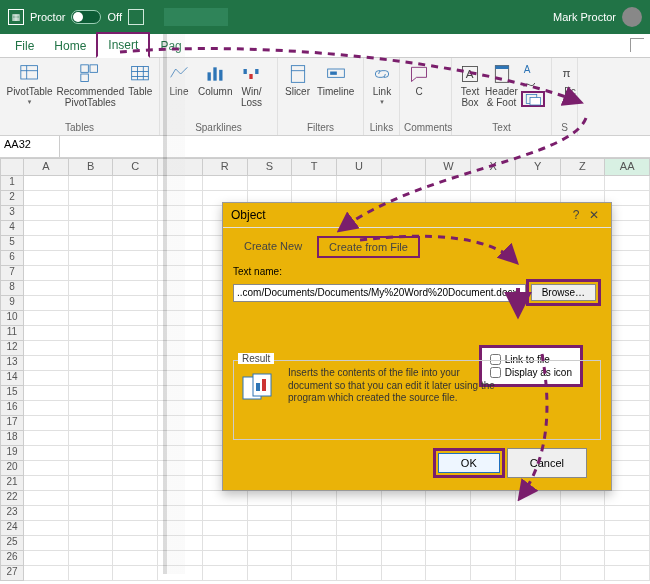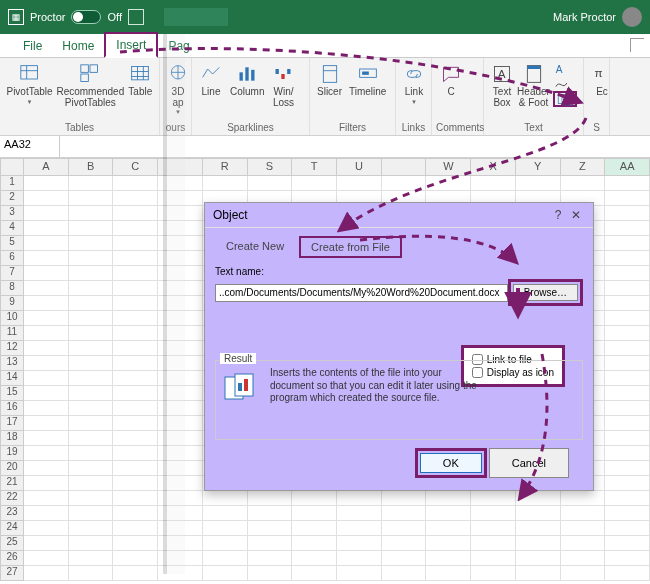--- a/index.html
+++ b/index.html
@@ -10,21 +10,21 @@
 .titlebar .tb-left { display: flex; align-items: center; gap: 6px; }
 .titlebar .tb-icon { width: 16px; height: 16px; border: 1px solid #fff; display:inline-flex;align-items:center;justify-content:center;font-size:9px;}
 .titlebar .autosave-switch { background:#0d5c36; border-radius:8px; width:30px; height:14px; display:flex; align-items:center; padding:1px; border:1px solid #9ccfb6;}
 .titlebar .switch-knob{width:10px;height:10px;border-radius:50%;background:#fff;}
 .titlebar .save-ico{width:16px;height:16px;border:1px solid #cfe8da;}
 .titlebar .search-box{ margin-left:14px; background:#2f8459; width:64px; height:18px;}
 .titlebar .spacer{flex:1;}
 .titlebar .avatar{width:20px;height:20px;border-radius:50%;background:#888;margin-left:6px;}
 
 
-.tabs { height: 24px; display: flex; align-items:flex-end; padding-left:13px; font-size:12px; border-bottom:1px solid #ccc; position:relative;}
+.tabs { height: 24px; display: flex; align-items:flex-end; padding-left:5px; font-size:12px; border-bottom:1px solid #ccc; position:relative;}
 .tabs .tab { padding: 4px 10px; color:#217346; cursor:pointer;}
 .tabs .tab.file { background:none; color:#217346;}
 .tabs .tab.active { border:2px solid #7a1e6c; border-bottom:2px solid #fff; margin-bottom:-1px;}
 .tabs .rightedge{position:absolute;right:6px;top:4px;width:14px;height:14px;border-top:1px solid #999;border-left:1px solid #999;}
 
 
 .ribbon { height: 78px; background:#f3f3f3; display:flex; border-bottom:1px solid #d0d0d0; font-size:10px; color:#444; position:relative;}
 .ribbon-group{ display:flex; flex-direction:column; justify-content:space-between; border-right:1px solid #e0e0e0; padding:4px 4px 2px 4px; }
 .ribbon-items{ display:flex; gap:1px; align-items:flex-start; flex:1;}
 .rib-btn{ display:flex; flex-direction:column; align-items:center; justify-content:flex-start; width:auto; min-width:28px; padding:1px 3px; cursor:pointer;gap:2px;}
@@ -50,21 +50,21 @@
 .rows{}
 .row{display:flex;height:15px;font-size:10px;}
 .rowhdr{width:24px;border:1px solid #ccc;border-top:none;background:#f0f0f0;text-align:center;color:#555;}
 .cell{flex:1;min-width:34px;border-right:1px solid #e0e0e0;border-bottom:1px solid #e0e0e0;}
 .cell.cut{min-width:28px;}
 
 
 .sliver{position:absolute;left:163px;top:34px;width:22px;height:540px;background:linear-gradient(90deg,#000 0 4px,#ddd 4px 100%);opacity:.14;pointer-events:none;}
 
 
-.dialog{position:absolute;left:204px;top:202px;width:390px;background:#c4b5fd;border:1px solid #999;box-shadow:0 4px 10px rgba(0,0,0,.25);font-size:11px;}
+.dialog{position:absolute;left:222px;top:202px;width:390px;background:#eab308;border:1px solid #999;box-shadow:0 4px 10px rgba(0,0,0,.25);font-size:11px;}
 .dlg-title{display:flex;align-items:center;padding:5px 8px;border-bottom:1px solid #e0e0e0;font-size:12px;}
 .dlg-title .t-text{flex:1;}
 .dlg-title .t-btn{width:18px;text-align:center;color:#444;cursor:pointer;}
 .dlg-body{padding:8px 10px 12px 10px;}
 .dlg-tabs{display:flex;gap:4px;margin-bottom:8px;}
 .dlg-tab{padding:3px 10px;border:1px solid transparent;color:#444;cursor:pointer;font-size:11px;}
 .dlg-tab.active{border:2px solid #7a1e6c;}
 .fname-row{display:flex;align-items:center;margin-bottom:10px;}
 .fname-input{flex:1;border:1px solid #888;padding:2px 3px;font-size:10px;background:#fff;height:18px;}
 .browse-wrap{border:3px solid #7a1e6c;padding:2px;}
@@ -146,36 +146,20 @@
               <line x1="9" y1="3" x2="9" y2="19" stroke="#2e75b6"></line>
               <line x1="16" y1="3" x2="16" y2="19" stroke="#2e75b6"></line>
             </svg>
           </span>
         <span class="lbl">Table</span>
       </div>
     </div>
     <div class="ribbon-title">Tables</div>
   </div>
 
-  <div class="ribbon-group" style="width:32px">
-    <div class="ribbon-items">
-      <div class="rib-btn">
-        <span class="ico">
-            <svg viewBox="0 0 24 24">
-              <circle cx="12" cy="10" r="8" fill="none" stroke="#2e75b6"></circle>
-              <path d="M4 10h16M12 2v16" stroke="#2e75b6" fill="none"></path>
-            </svg>
-          </span>
-        <span class="lbl">3D
-ap</span>
-        <span class="arrow-dn">▾</span>
-      </div>
-    </div>
-    <div class="ribbon-title">ours</div>
-  </div>
 
   <div class="ribbon-group" style="width:118px">
     <div class="ribbon-items">
       <div class="rib-btn">
           <span class="ico">
             <svg viewBox="0 0 24 24">
               <polyline points="2,16 8,6 14,12 22,4" fill="none" stroke="#2e75b6"></polyline>
             </svg>
           </span>
           <span class="lbl">Line</span>

